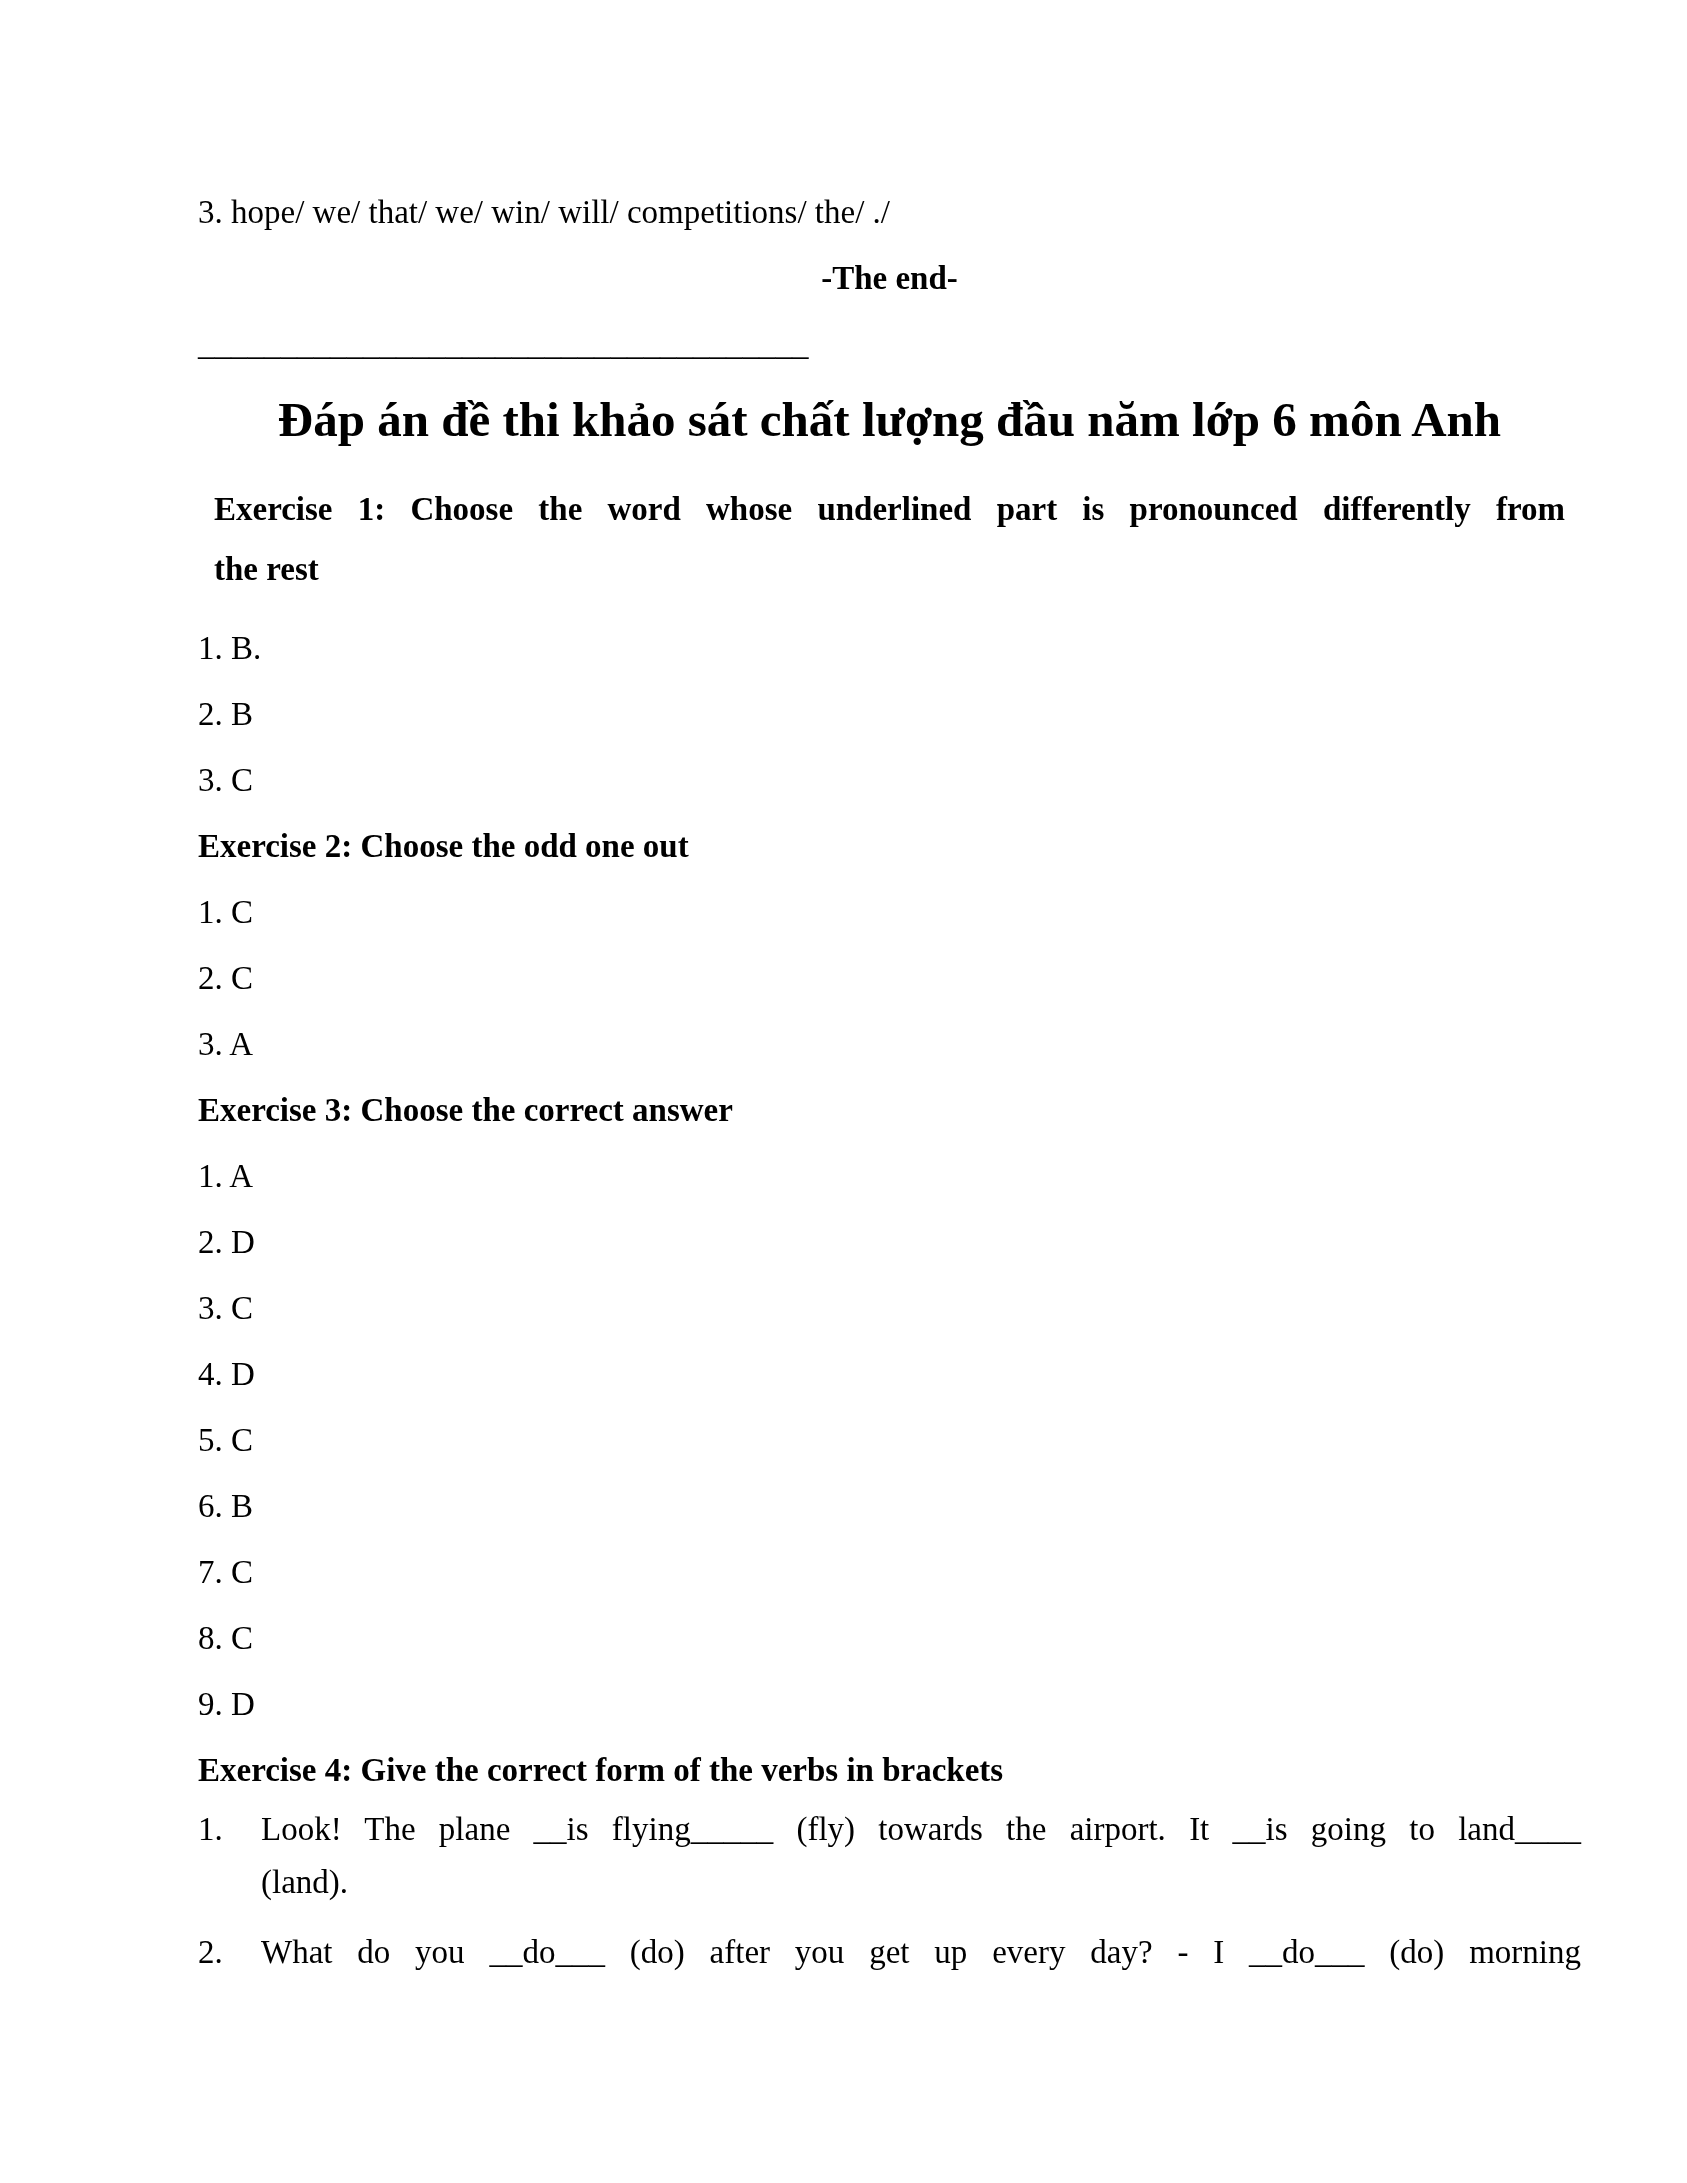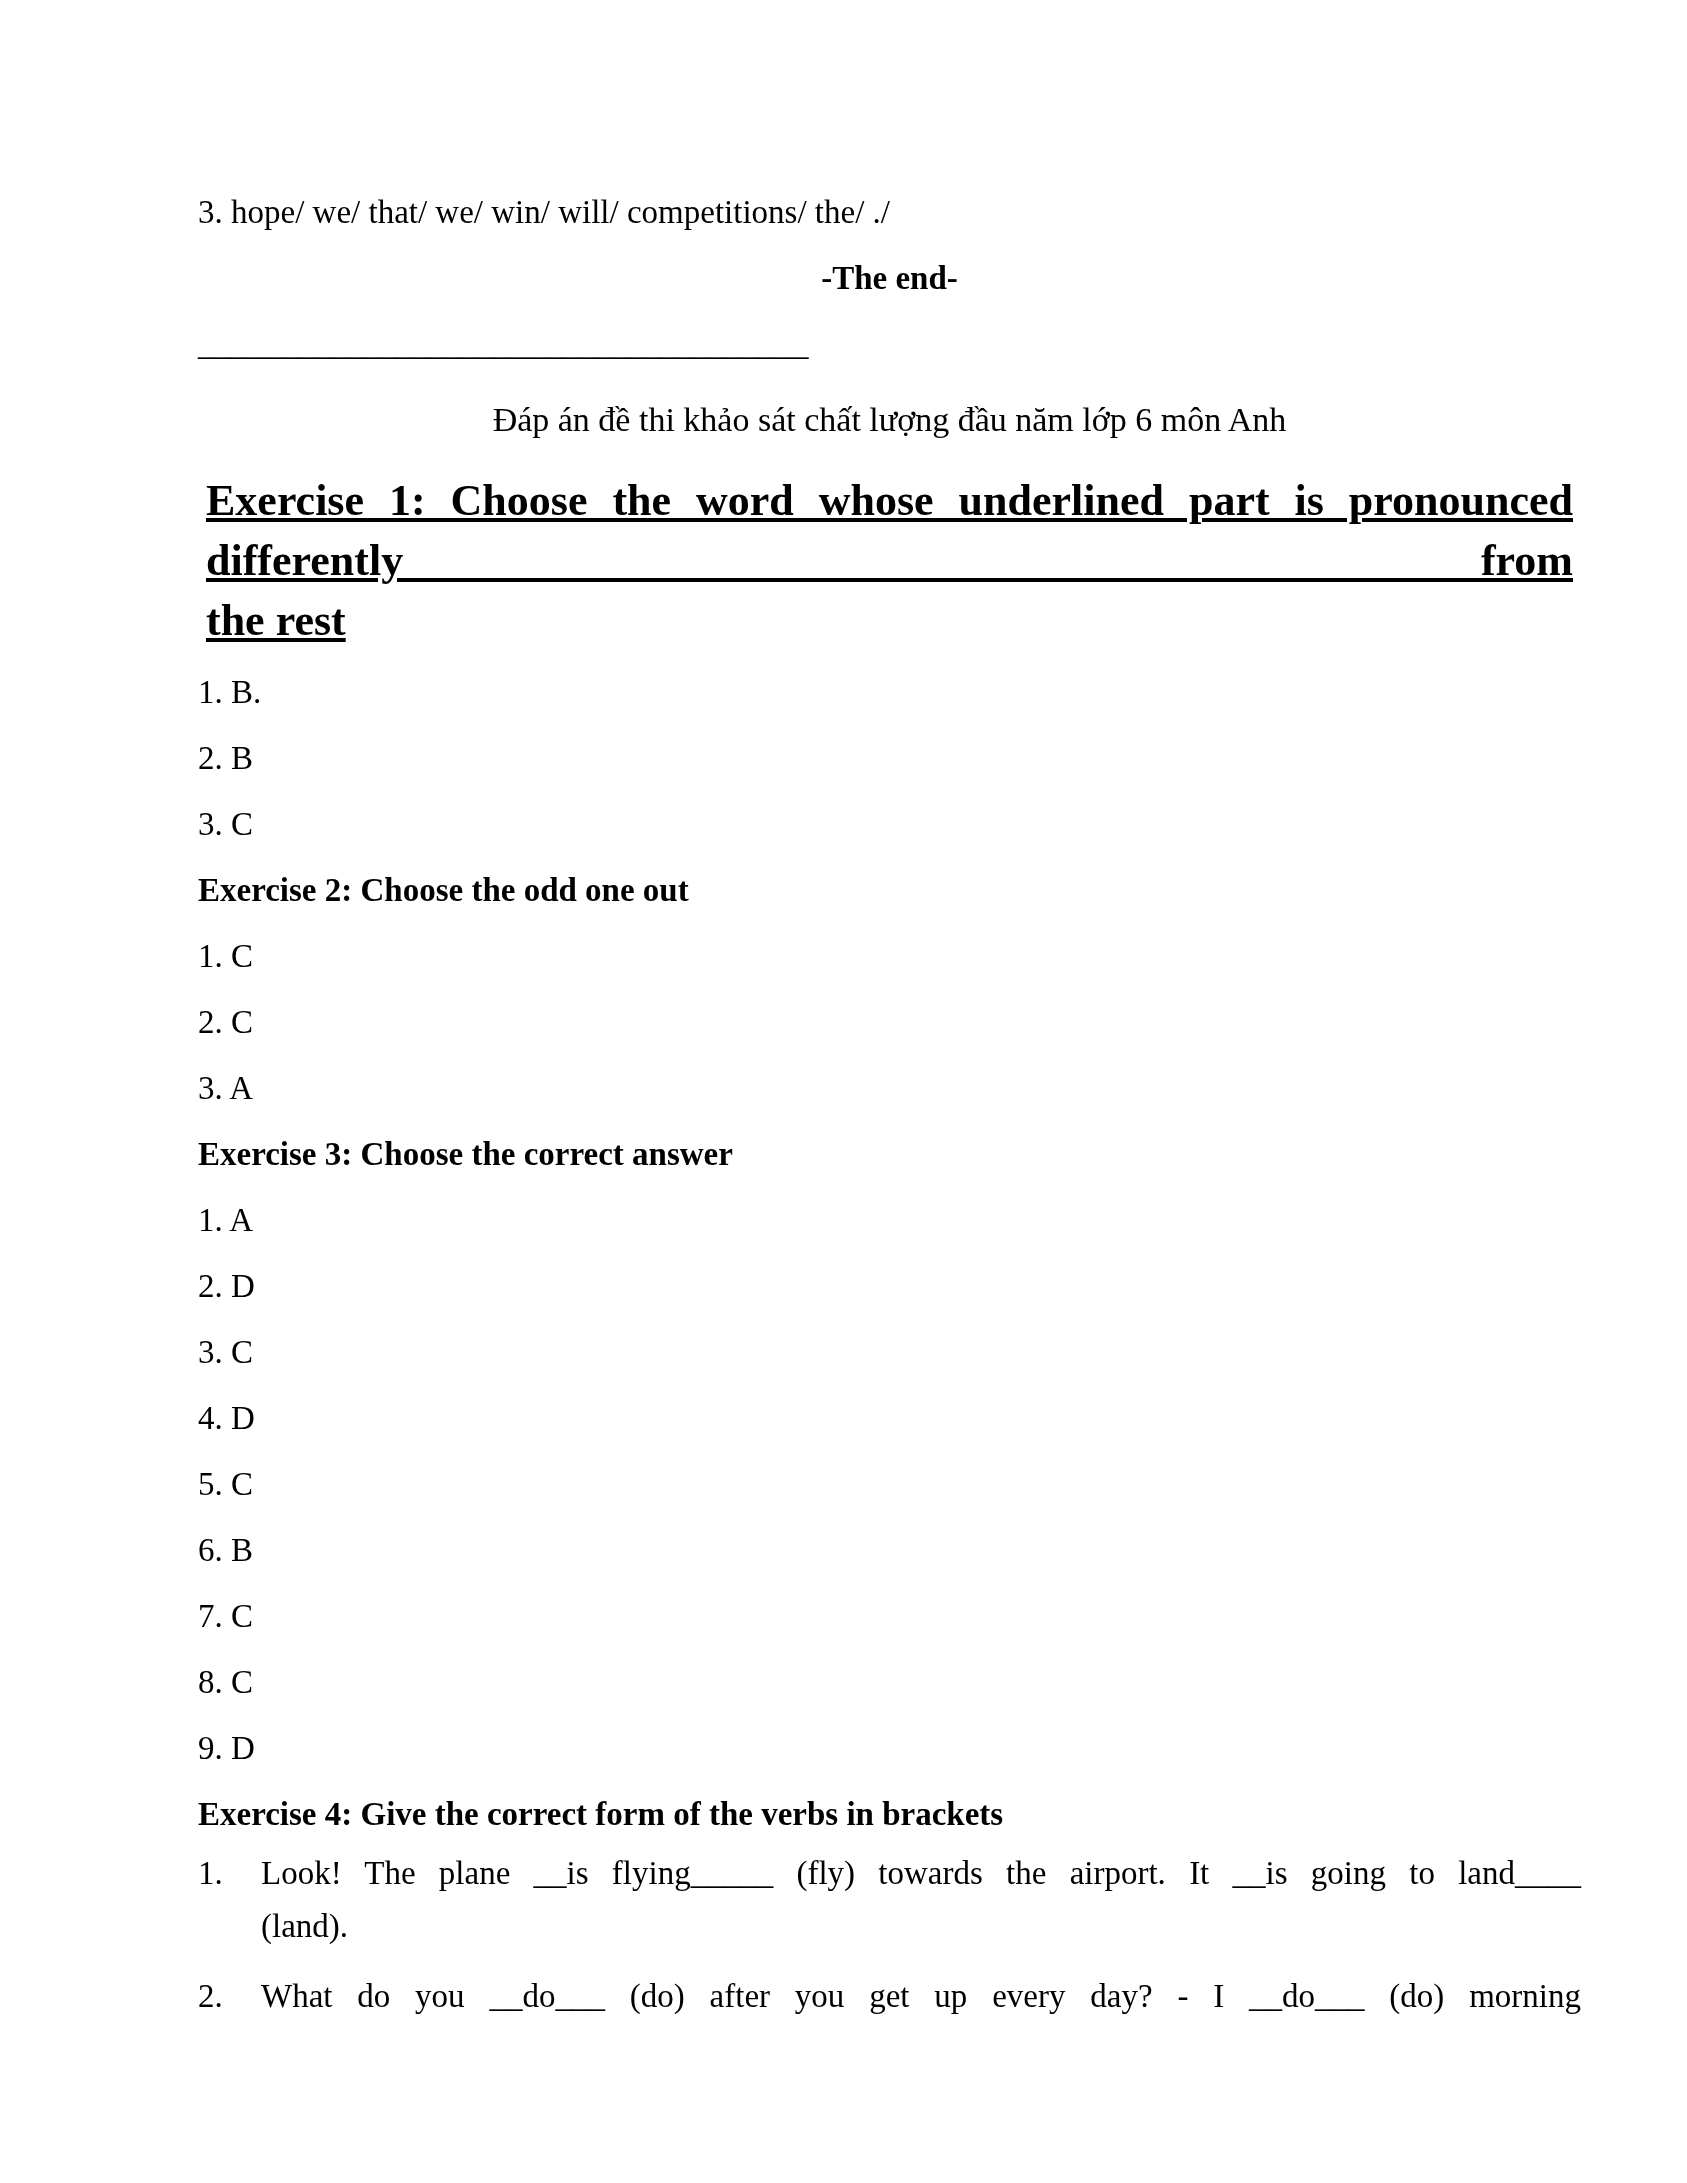--- a/index.html
+++ b/index.html
@@ -19,32 +19,31 @@
   }
   .line {
     font-size: 33px;
     line-height: 66px;
     margin: 0;
     white-space: pre;
   }
   .bold { font-weight: bold; }
   .center { text-align: center; white-space: normal; }
   .title {
-    font-size: 34px;
+    font-size: 49px;
     line-height: 86px;
-    font-weight: normal;
+    font-weight: bold;
     text-align: center;
     margin: 0;
   }
   .ex-heading2 {
-    font-size: 44px;
+    font-size: 33px;
     line-height: 60px;
     font-weight: bold;
-    margin: 8px;
-    text-decoration: underline;
+    margin: 16px;
   }
   .jline {
     display: block;
     text-align: justify;
     text-align-last: justify;
   }
   .nline { display: block; }
   .item {
     display: flex;
     font-size: 33px;

